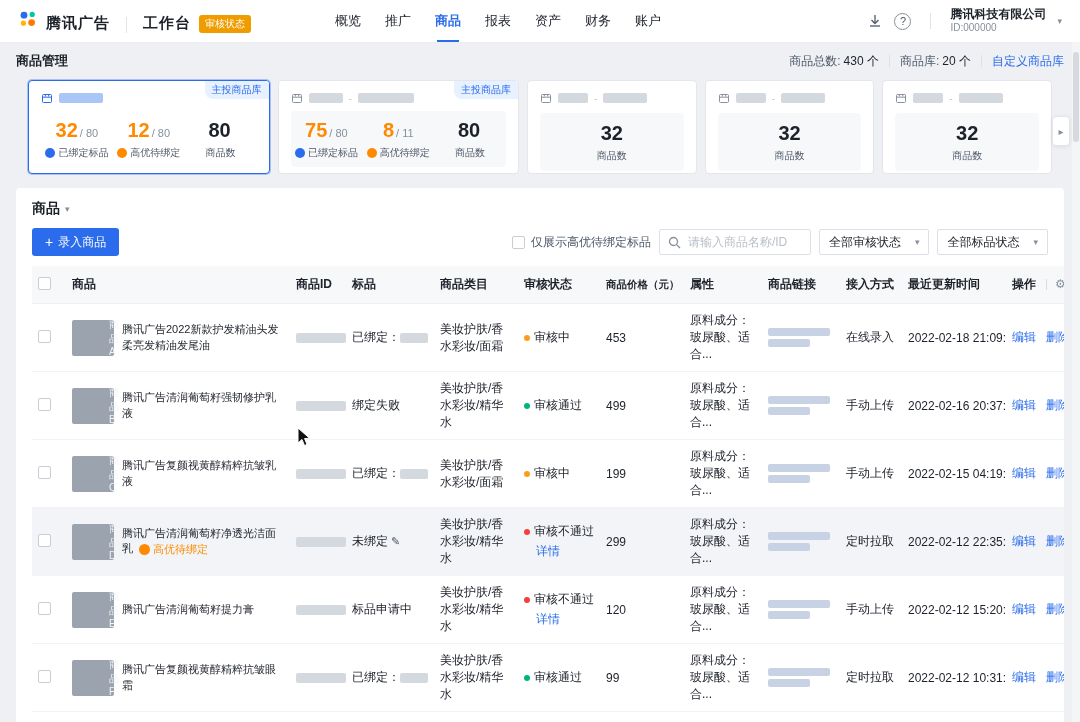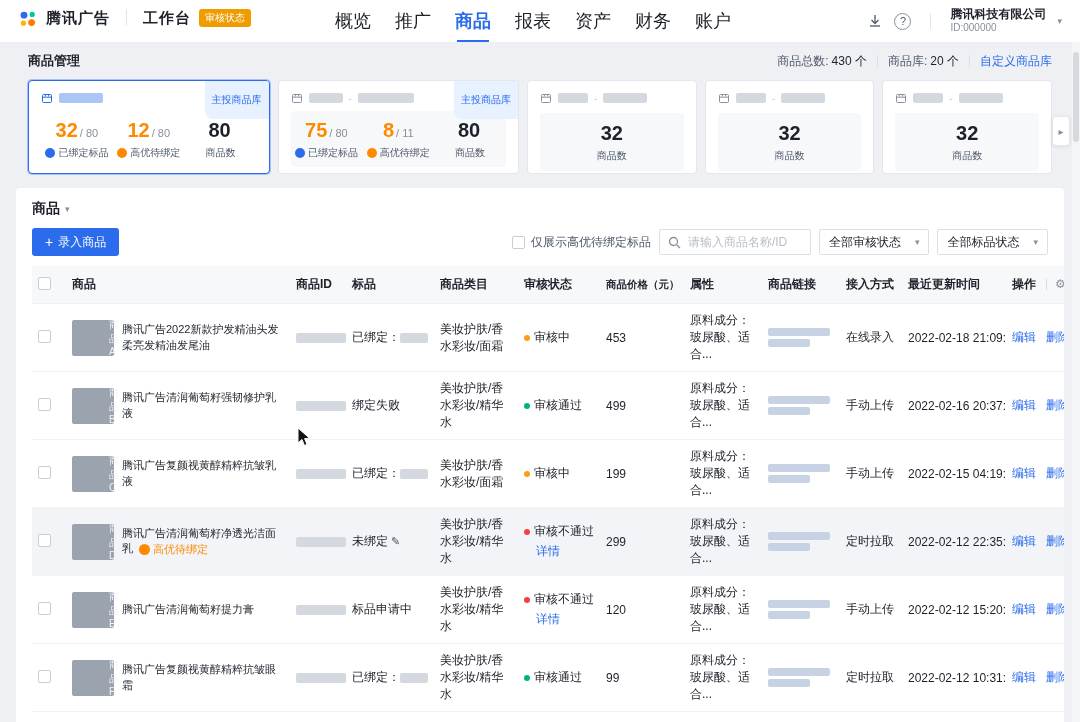--- a/index.html
+++ b/index.html
@@ -8,48 +8,48 @@
     width:1080px; height:722px; overflow:hidden; position:relative;
     background:#eef0f4; color:#1d2129;
     font-family:"Liberation Sans","DejaVu Sans",sans-serif;
   }
   :root{
     --primary:#2a6ceb; --accent-orange:#ff8a00; --badge-orange:#ef9c00;
     --status-orange:#ff9c19; --status-green:#00b578; --status-red:#f53f3f;
   }
   
   .topnav{height:42px;background:#fff;display:flex;align-items:center;padding:0 18px;box-shadow:0 1px 0 #eceef1;position:relative;z-index:3;}
-  .brand{display:flex;align-items:flex-start;gap:8px;}
+  .brand{display:flex;align-items:flex-end;gap:8px;}
   .brand-name,.workspace{font-size:15px;font-weight:bold;letter-spacing:1px;}
   .vdiv{width:1px;height:16px;background:#e0e3e8;margin:0 8px;}
   .pro-badge{background:var(--badge-orange);color:#fff;font-size:10px;padding:2px 6px;border-radius:3px;}
   .main-nav{display:flex;gap:24px;margin-left:84px;height:42px;}
-  .nav-item{font-size:18px;line-height:42px;cursor:pointer;position:relative;white-space:nowrap;}
+  .nav-item{font-size:13px;line-height:42px;cursor:pointer;position:relative;white-space:nowrap;}
   .nav-item.active{color:var(--primary);font-weight:bold;}
   .nav-item.active::after{content:"";position:absolute;left:2px;right:2px;bottom:0;height:2px;background:var(--primary);}
   .nav-right{margin-left:auto;display:flex;align-items:center;gap:11px;}
   .help{width:17px;height:17px;border:1px solid #86909c;border-radius:50%;display:flex;align-items:center;justify-content:center;font-size:11px;color:#4e5969;cursor:pointer;}
   .account{line-height:1.25;cursor:pointer;}
   .acc-name{font-size:12px;font-weight:bold;}
   .acc-id{font-size:10px;color:#86909c;}
   .chev{color:#86909c;font-size:9px;}
   
-  .subheader{display:flex;align-items:center;padding:10px 28px 8px;}
+  .subheader{display:flex;align-items:center;padding:10px 16px 8px;}
   .page-title{font-size:13px;font-weight:bold;}
   .sub-right{margin-left:auto;display:flex;align-items:center;gap:10px;font-size:12px;color:#4e5969;}
   .stat-val{color:#1d2129;font-weight:normal;margin-left:3px;}
   .sub-divider{width:1px;height:12px;background:#dcdfe5;}
   .sub-link{color:var(--primary);cursor:pointer;}
   
   .cards-row{display:flex;gap:8px;padding:2px 28px 10px;position:relative;align-items:stretch;}
   .card{background:#fff;border:1px solid #e5e6eb;border-radius:4px;position:relative;padding:10px 12px 8px;height:94px;cursor:pointer;}
   .card.detailed{width:242px;}
   .card.simple{width:170px;}
   .card.selected{border-color:var(--primary);box-shadow:0 0 0 1px rgba(42,108,235,.35);}
-  .card-tag{position:absolute;top:0;right:0;font-size:10px;color:var(--primary);background:#e8f1ff;padding:12px 7px;border-radius:0 3px 0 8px;}
+  .card-tag{position:absolute;top:0;right:0;font-size:10px;color:var(--primary);background:#e8f1ff;padding:2px 7px;border-radius:0 3px 0 8px;}
   .card-head{display:flex;align-items:center;gap:6px;height:14px;}
   .lib-icon{width:12px;height:12px;color:#8a919f;display:inline-flex;}
   .card.selected .lib-icon{color:var(--primary);}
   .mask{display:inline-block;background:#d4d8df;border-radius:2px;height:10px;vertical-align:middle;}
   .card.selected .card-head .mask{background:#a9c6f7;}
   .card-head .dash{color:#c2c7cf;font-size:10px;}
   .card-stats{display:flex;margin-top:8px;padding-top:6px;}
   .card.detailed:not(.selected) .card-stats{background:#f7f8fa;border-radius:4px;padding:8px 0 7px;margin-top:6px;}
   .stat{flex:1;text-align:center;}
   .big{font-size:20px;font-weight:bold;color:#1d2129;line-height:1.1;}

